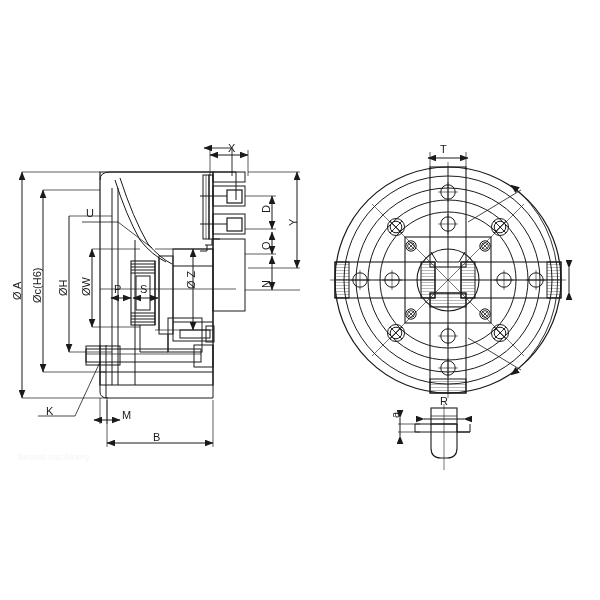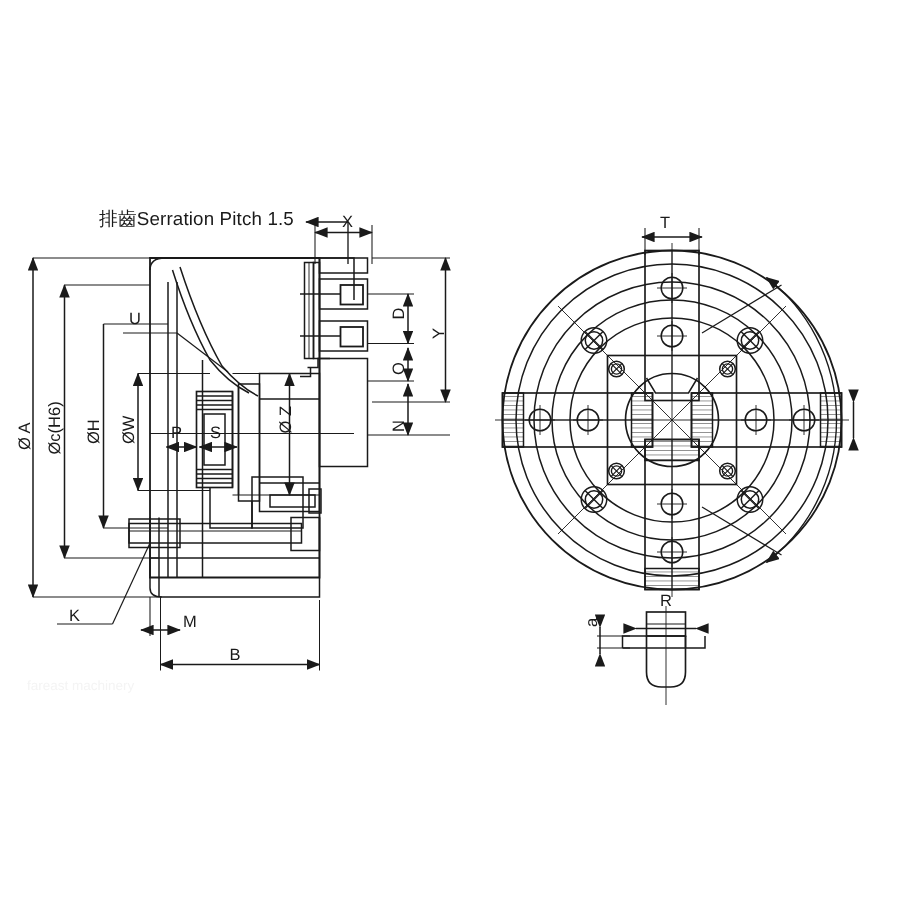--- a/index.html
+++ b/index.html
@@ -339,21 +339,20 @@
 
       <line x1="424" y1="419" x2="464" y2="419" marker-start="url(#arrHead)" marker-end="url(#arrTail)"></line>
 
       <line x1="400" y1="418" x2="400" y2="436" marker-start="url(#arrHead)" marker-end="url(#arrTail)"></line>
       <line x1="398" y1="424" x2="420" y2="424" stroke-width="0.7"></line>
       <line x1="398" y1="432" x2="420" y2="432" stroke-width="0.7"></line>
     </g>
 
   </svg>
 
-  <div class="title-note" style="left:66px; top:138px;">排齒Serration Pitch 1.5</div>
 
   <div class="lbl rot" style="left:12px; top:300px;">Ø A</div>
   <div class="lbl rot" style="left:32px; top:303px;">Øc(H6)</div>
   <div class="lbl rot" style="left:58px; top:296px;">ØH</div>
   <div class="lbl rot" style="left:81px; top:296px;">ØW</div>
   <div class="lbl rot" style="left:186px; top:289px;">Ø Z</div>
 
   <div class="lbl" style="left:86px; top:208px;">U</div>
   <div class="lbl" style="left:114px; top:284px;">P</div>
   <div class="lbl" style="left:140px; top:284px;">S</div>

